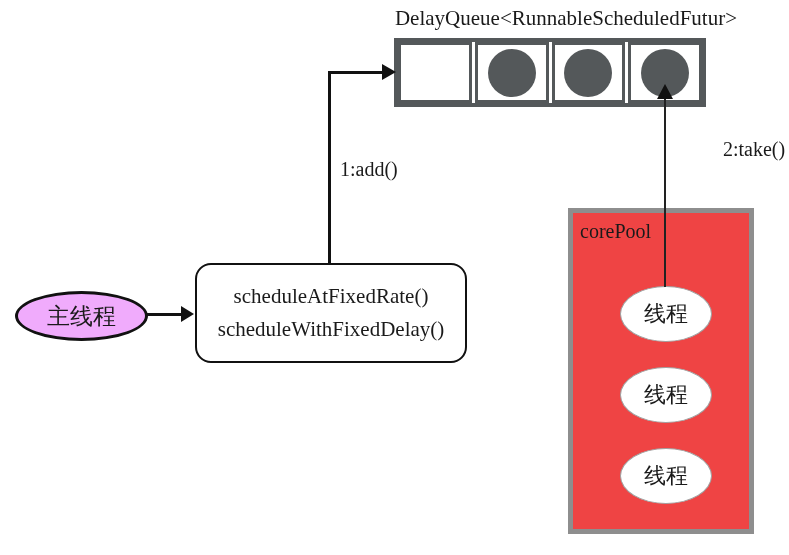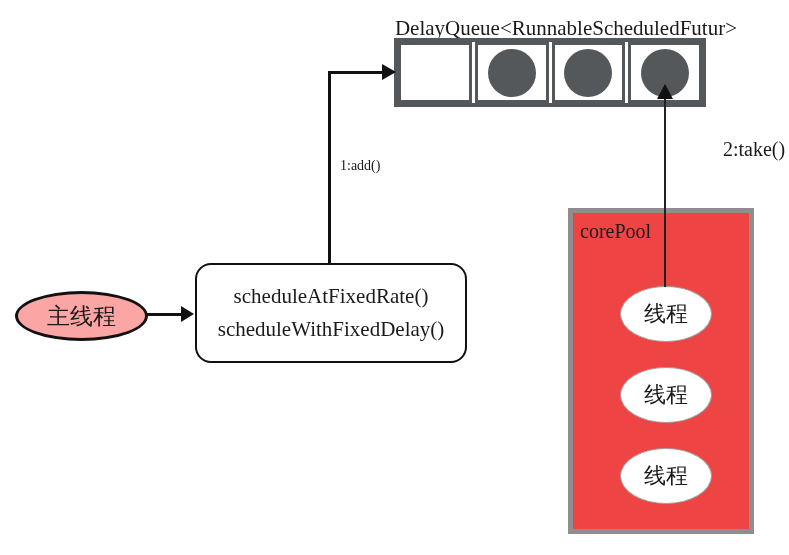--- a/index.html
+++ b/index.html
@@ -8,21 +8,21 @@
     width: 789px; height: 555px;
     background:#ffffff;
     font-family: "Liberation Serif", "DejaVu Serif", serif;
     color:#1a1a1a;
     overflow: hidden;
   }
   .abs { position:absolute; }
 
   
   .queue-title {
-    left:370px; top:16px; width:392px;
+    left:370px; top:6px; width:392px;
     text-align:center; font-size:21px; white-space:nowrap;
   }
 
   
   .delay-queue {
     left:394px; top:38px; width:312px; height:69px;
     box-sizing:border-box;
     border:4px solid var(--queue_dark,#54585a);
     display:flex; gap:3px;
     background:#ffffff;
@@ -41,21 +41,21 @@
   }
 
   
   .add-line-v { left:328px; top:71px; width:3px;  height:192px; background:var(--line,#111); z-index:1; }
   .add-line-h { left:328px; top:71px; width:56px; height:3px;   background:var(--line,#111); z-index:1; }
   .add-head {
     left:382px; top:64px; width:0; height:0; z-index:3;
     border-top:8px solid transparent; border-bottom:8px solid transparent;
     border-left:14px solid var(--line,#111);
   }
-  .add-label { left:340px; top:158px; font-size:14px; white-space:nowrap; }
+  .add-label { left:340px; top:158px; font-size:20px; white-space:nowrap; }
 
   
   .take-line { left:664px; top:96px; width:2px; height:191px; background:#222222; z-index:3; }
   .take-head {
     left:657px; top:84px; width:0; height:0; z-index:4;
     border-left:8px solid transparent; border-right:8px solid transparent;
     border-bottom:15px solid var(--line,#111);
   }
   .take-label { left:682px; top:138px; font-size:20px; white-space:nowrap;margin-left:41px; }
 
@@ -69,21 +69,21 @@
     white-space:nowrap;
     font-family:Liberation Serif, serif;
   }
 
   
   .main-ellipse {
     left:15px; top:291px; width:133px; height:50px;
     box-sizing:border-box;
     border:3px solid var(--line,#111); border-radius:50%;
     display:flex; align-items:center; justify-content:center;
-    font-size:23px; background:#fca5a5;
+    font-size:23px; background:#f0abfc;
   }
   .main-line { left:146px; top:313px; width:38px; height:3px; background:var(--line,#111); }
   .main-head {
     left:181px; top:306px; width:0; height:0;
     border-top:8px solid transparent; border-bottom:8px solid transparent;
     border-left:13px solid var(--line,#111);
   }
 
   
   .core-pool {

